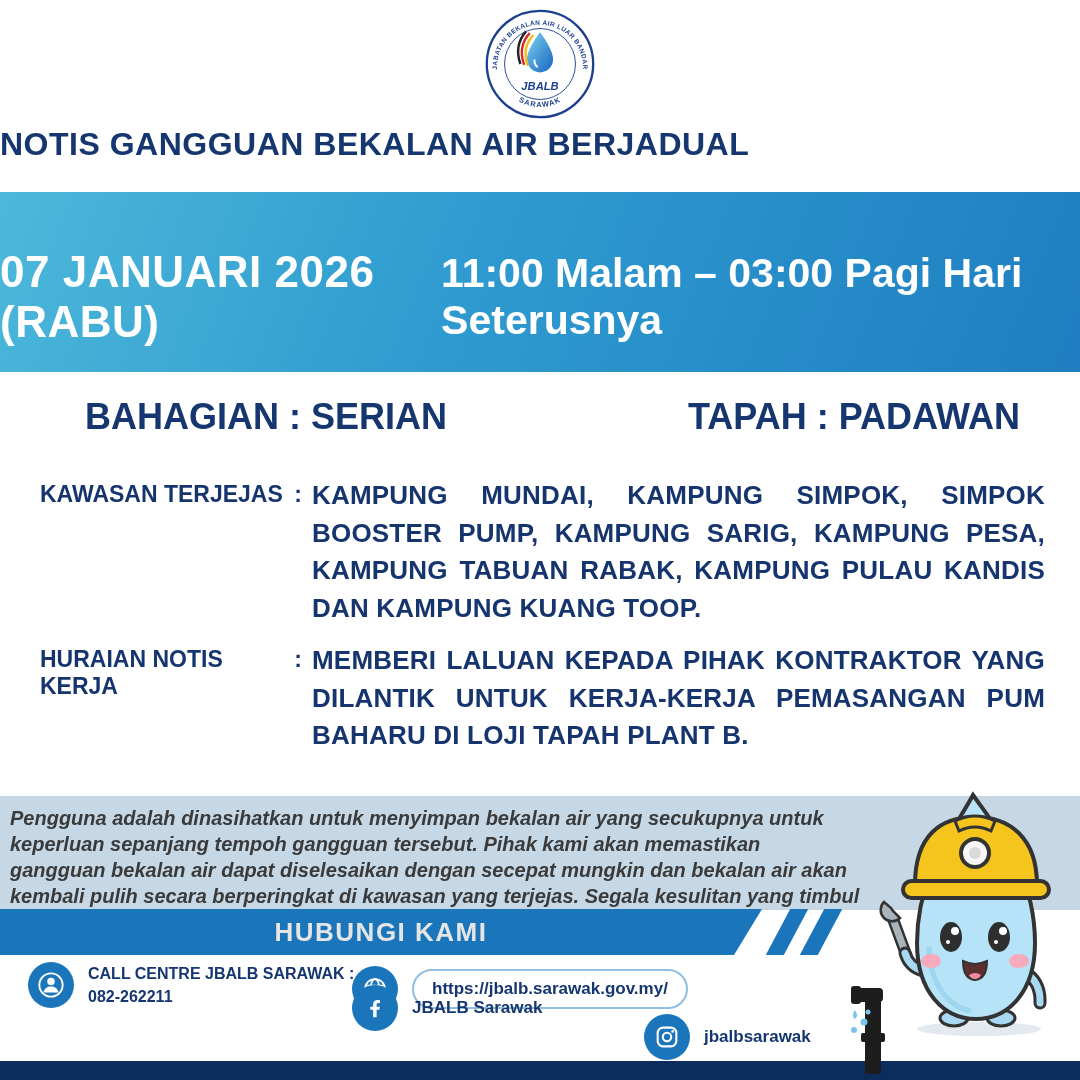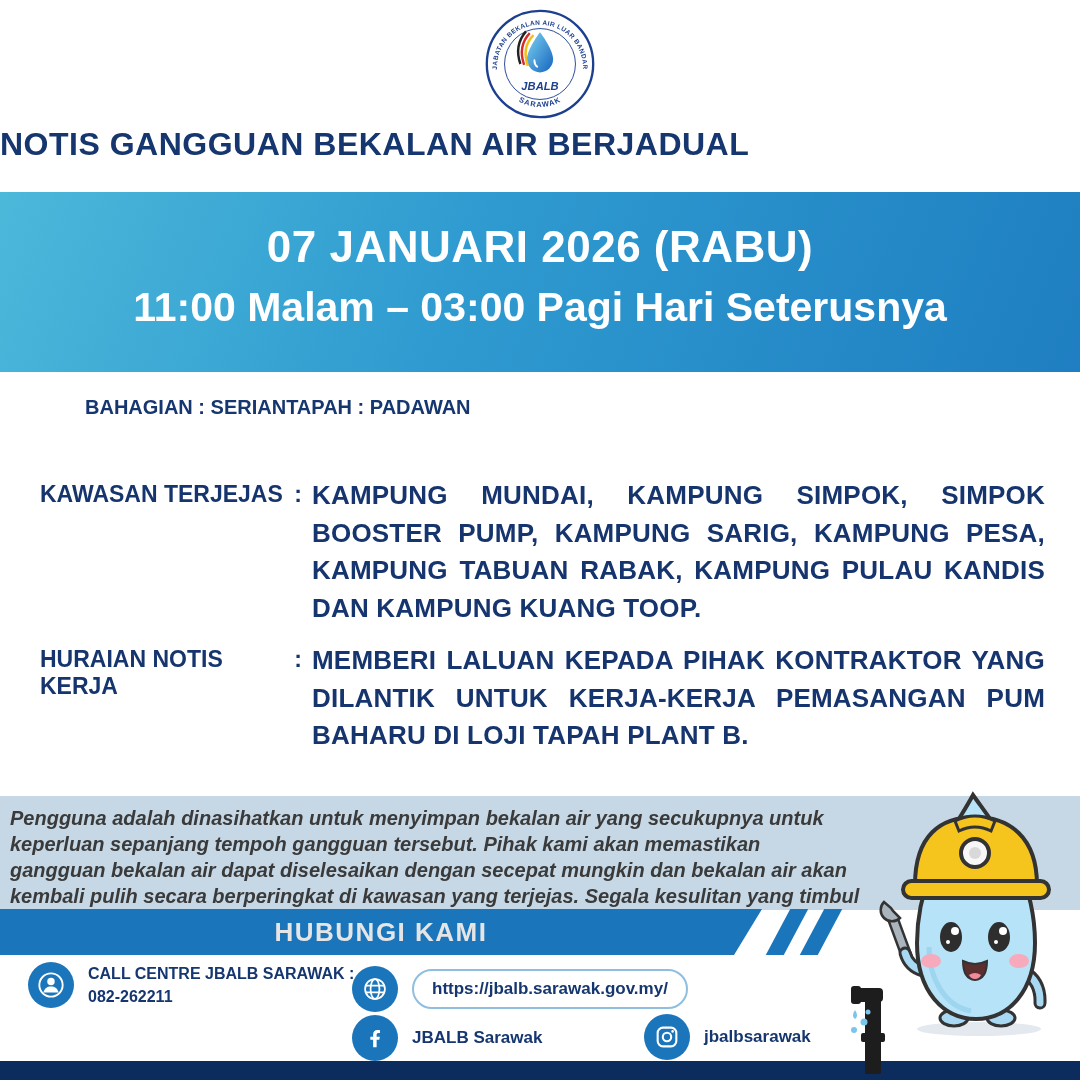--- a/index.html
+++ b/index.html
@@ -8,28 +8,28 @@
   .poster { position:relative; width:1080px; height:1080px; background:#ffffff; overflow:hidden; color:#16356e; }
 
   .logo-wrap { position:absolute; top:8px; left:50%; transform:translateX(-50%); width:112px; height:112px; }
   .logo-wrap svg { width:100%; height:100%; }
 
   .title { position:absolute; top:126px; left:0; width:100%; 
            font-size:32px; font-weight:bold; letter-spacing:.5px; color:#15366f; }
 
   .banner { position:absolute; top:192px; left:0; width:1080px; height:180px;
             background:linear-gradient(112deg,#4cb8da 0%,#2f9bd0 42%,#1e7ec1 100%);
-            color:#fff; display:flex; flex-direction:column; align-items:center;
+            color:#fff; display:flex; flex-direction:row; align-items:center;
             padding-top:30px; gap:12px; }
   .banner .date { font-size:44px; font-weight:bold; letter-spacing:.5px; }
   .banner .time { font-size:41px; font-weight:bold; }
 
   .region-row { position:absolute; top:396px; left:85px; right:60px;
-                display:flex; justify-content:flex-start;
-                font-size:20px; font-weight:bold; color:#15366f; }
+                display:flex; justify-content:space-between;
+                font-size:36px; font-weight:bold; color:#15366f; }
 
   .detail { position:absolute; left:40px; right:35px; display:flex; }
   .detail.kawasan { top:477px; }
   .detail.huraian { top:642px; }
   .label-cell { width:272px; flex:none; display:flex; justify-content:space-between;
                 padding-right:10px; font-size:23px; font-weight:bold; padding-top:4px; }
   .text-cell { flex:1; font-size:26px; font-weight:bold; line-height:37.5px;
                text-align:justify; letter-spacing:.2px; }
 
   .panel { position:absolute; top:796px; left:0; width:1080px; height:114px; background:#c6d8e5; }
@@ -47,21 +47,21 @@
   .icon-circle { width:46px; height:46px; border-radius:50%; background:#1b75bb;
                  display:flex; align-items:center; justify-content:center; flex:none; }
   .icon-circle svg { width:28px; height:28px; }
   .contact-item { position:absolute; display:flex; align-items:center; gap:14px;
                   font-size:17px; font-weight:bold; color:#15366f; }
   .call-item { top:962px; left:28px; }
   .call-text { font-size:16px; line-height:23px; }
   .web-item { top:966px; left:352px; }
   .url-box { border:2px solid #8fbede; border-radius:21px; padding:8px 18px; }
   .ig-item { top:1014px; left:644px; }
-  .fb-item { top:1015px; left:352px; }
+  .fb-item { top:985px; left:352px; }
 
   .footer-bar { position:absolute; top:1061px; left:0; width:1080px; height:19px; background:#0b2c5c; }
 
   .mascot { position:absolute; top:765px; right:4px; width:225px; height:315px; }
   .mascot svg { width:100%; height:100%; }
 </style>
 </head>
 <body>
 
 <div class="poster">

